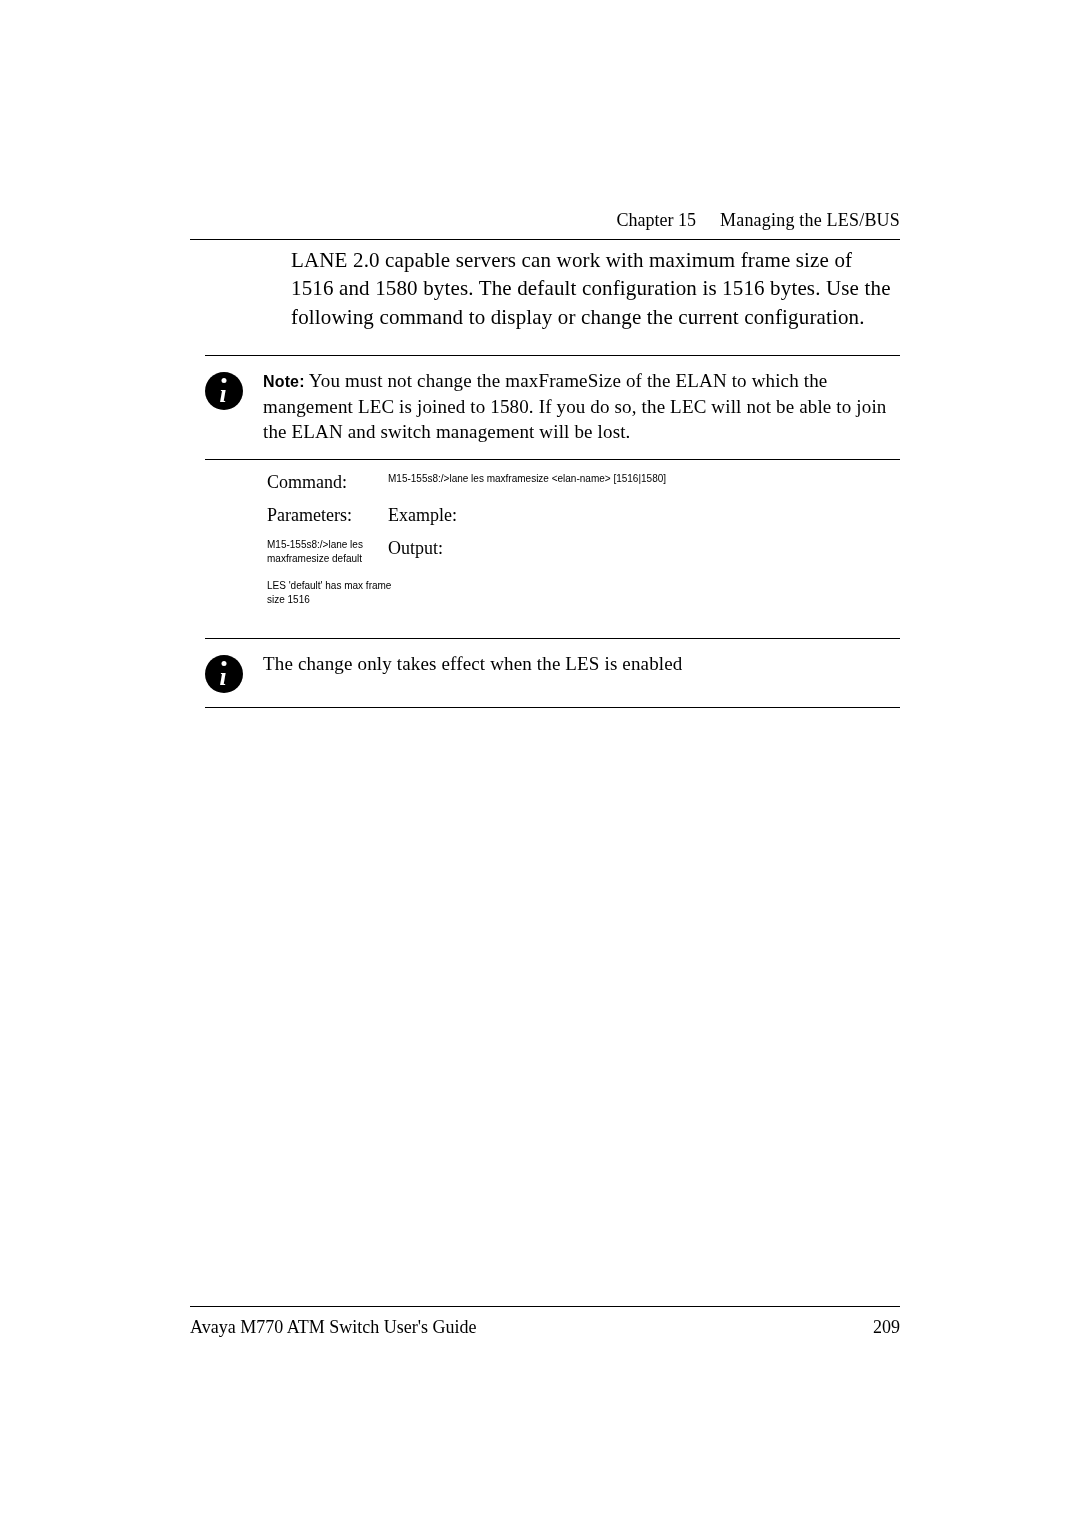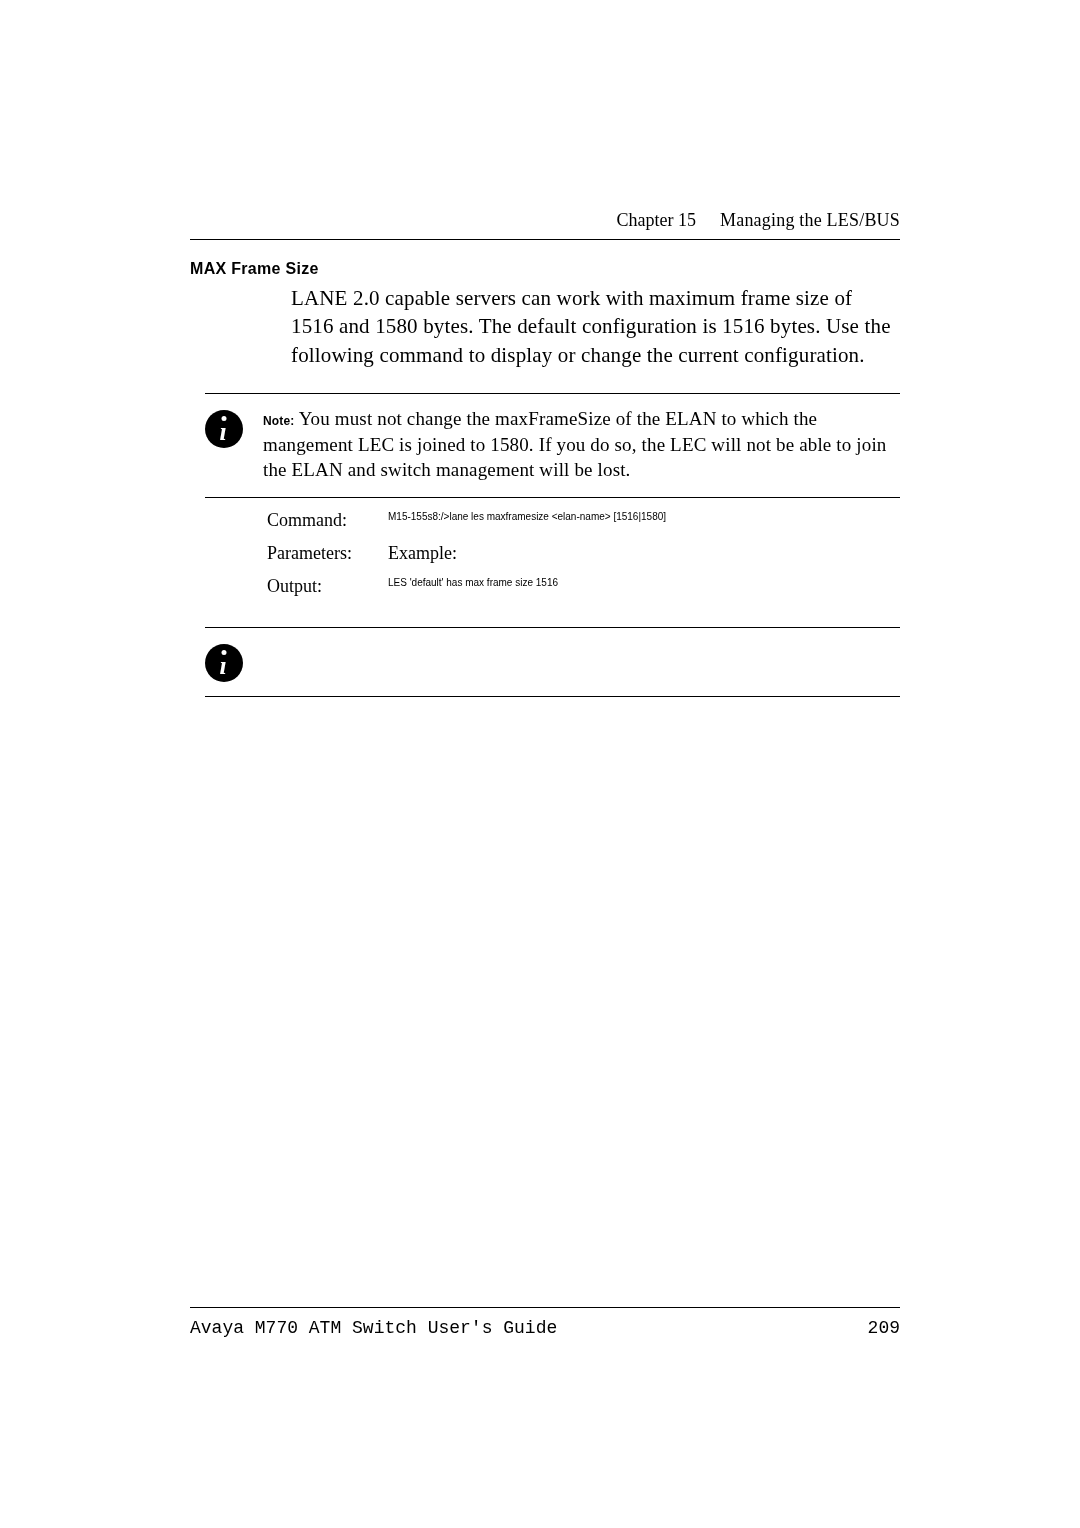--- a/index.html
+++ b/index.html
@@ -94,21 +94,21 @@
     }
     .note-body {
       font-size: 19px;
       line-height: 1.35;
       letter-spacing: 0.15px;
       flex: 1;
     }
     .note-label {
       font-family: Arial, Helvetica, sans-serif;
       font-weight: bold;
-      font-size: 12px;
+      font-size: 16px;
     }
     .cmd-table {
       margin-top: 12px;
       margin-left: 12px;
       display: grid;
       grid-template-columns: 115px 1fr;
       row-gap: 12px;
       column-gap: 6px;
       font-size: 18px;
     }
@@ -129,34 +129,32 @@
     .footer {
       position: absolute;
       left: 190px;
       right: 180px;
       bottom: 190px;
       border-top: 1px solid #000;
       padding-top: 10px;
       display: flex;
       justify-content: space-between;
       font-size: 18px;
-      font-family: Liberation Mono, monospace;
     }
   </style>
 </head>
 <body>
 
 <div class="page">
 
   <div class="header-row">
     <span>Chapter 15</span>
     <span class="chapter-title">Managing the LES/BUS</span>
   </div>
 
-  <div class="section-heading">MAX Frame Size</div>
 
   <div class="content-block">
     <p class="body-text">LANE 2.0 capable servers can work with maximum frame size of 1516 and 1580 bytes. The default configuration is 1516 bytes.  Use the following command to display or change the current configuration.</p>
 
     <div class="note-wrap">
       <div class="note-icon-holder">
         <div class="info-icon">
             <span>ı</span>
           </div>
       </div>
@@ -168,34 +166,38 @@
 
     <div class="cmd-table">
       <div class="cmd-label">Command:</div>
       <div class="cmd-val">
         <span class="cmd-val-full">M15-155s8:/&gt;lane les maxframesize &lt;elan-name&gt; [1516|1580]</span>
       </div>
 
       <div class="cmd-label">Parameters:</div>
 
       <div class="cmd-label">Example:</div>
+      <div class="cmd-val">
+        <span class="cmd-val-full">M15-155s8:/&gt;lane les maxframesize default</span>
+      </div>
 
       <div class="cmd-label">Output:</div>
       <div class="cmd-val">
         <span class="cmd-val-full">LES 'default' has max frame size 1516</span>
       </div>
     </div>
 
     <div class="note-wrap" style="margin-top:30px">
       <div class="note-icon-holder">
         <div class="info-icon">
             <span>ı</span>
           </div>
       </div>
       <div class="note-body">
+        <div>The change only takes effect when the LES is enabled</div>
       </div>
     </div>
 
   </div>
 
 </div>
 
 <div class="footer">
   <span>Avaya M770 ATM Switch User's Guide</span>
   <span>209</span>

